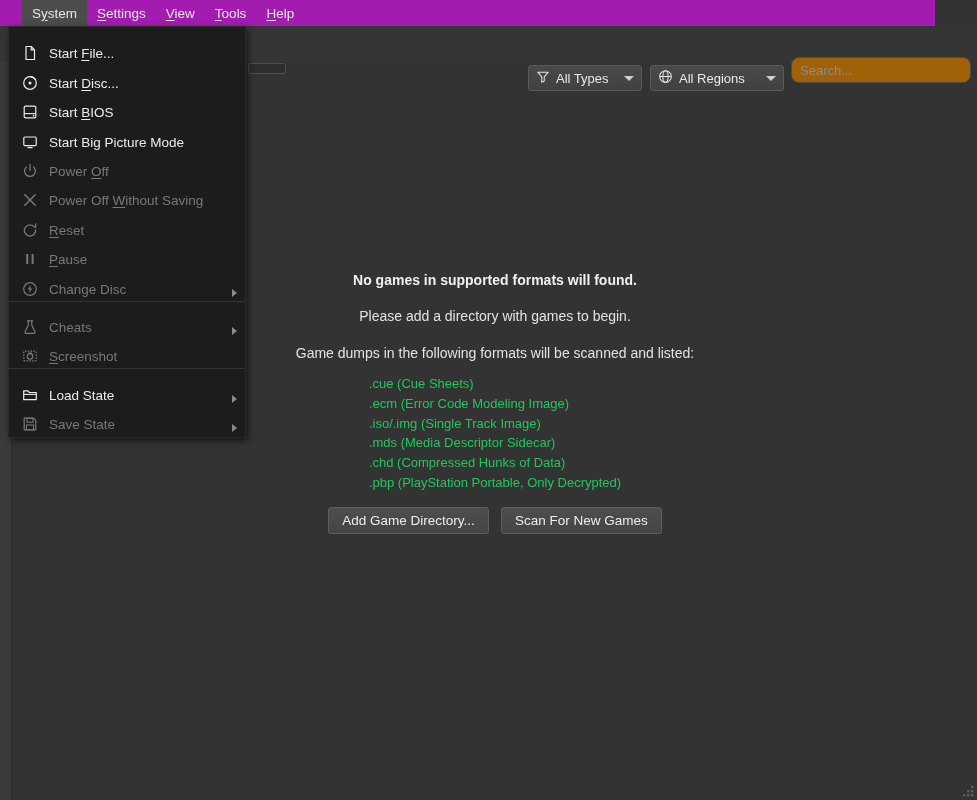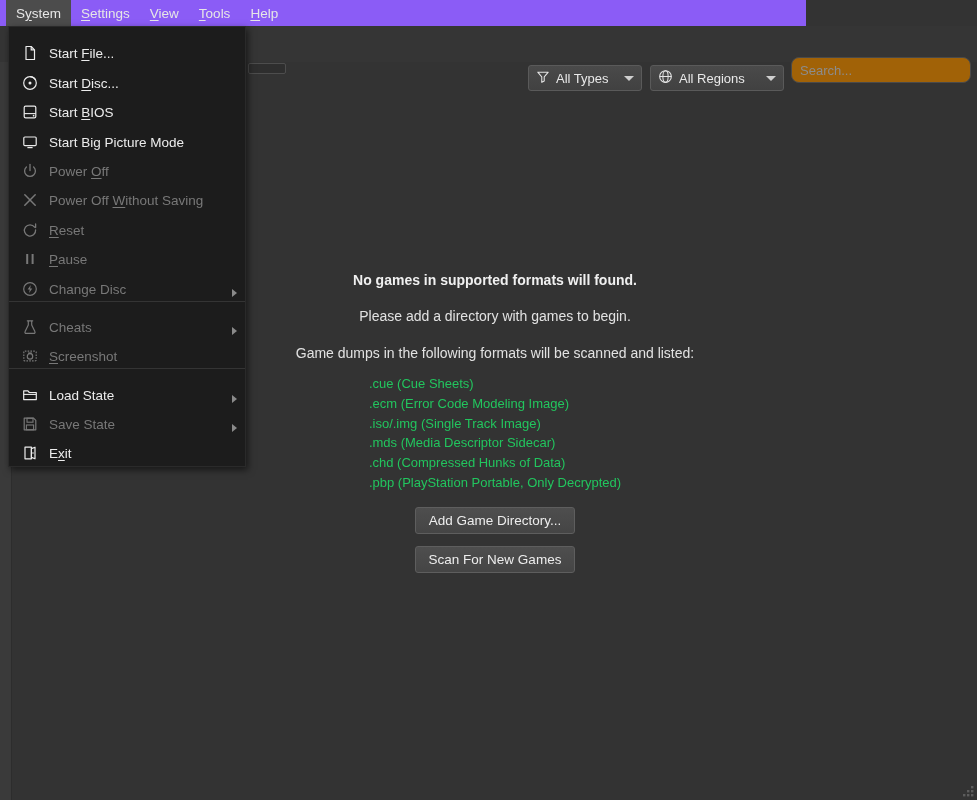--- a/index.html
+++ b/index.html
@@ -17,25 +17,25 @@
     position: relative;
     width: 977px;
     height: 800px;
     background: #333333;
   }
 
   
   #menubar {
     position: absolute;
     left: 0; top: 0;
-    width: 806px; height: 26px;
-    background: #8b5cf6;
-    display: flex;
-    align-items: center;
-    padding-left: 6px;
+    width: 935px; height: 26px;
+    background: #a21caf;
+    display: flex;
+    align-items: center;
+    padding-left: 22px;
     z-index: 40;
   }
   .menubar-item {
     height: 26px;
     padding: 0 10px;
     display: flex;
     align-items: center;
     font-size: 13.5px;
     color: #e6e6e6;
     cursor: default;
@@ -152,21 +152,21 @@
     margin-bottom: 13px;
   }
   .format-line {
     font-size: 13px;
     color: #22c55e;
     line-height: 19.8px;
   }
   #empty-buttons {
     margin-top: 14px;
     display: flex;
-    flex-direction: column;
+    flex-direction: row;
     align-items: center;
     gap: 12px;
   }
   .action-btn {
     background: linear-gradient(#4e4e4e, #454545);
     border: 1px solid #5e5e5e;
     border-radius: 3px;
     color: #ededed;
     font-size: 13.5px;
     font-family: "Liberation Sans", sans-serif;
@@ -423,30 +423,20 @@
         <span class="mi-icon">
           <svg width="16" height="16" viewBox="0 0 16 16">
             <path d="M2.2 2.2h9.4l2.2 2.2v9.4H2.2z" fill="none" stroke="#787878" stroke-width="1.2" stroke-linejoin="round"></path>
             <rect x="5" y="2.2" width="6" height="4" fill="none" stroke="#787878" stroke-width="1.1"></rect>
             <rect x="4.4" y="9" width="7.2" height="4.8" fill="none" stroke="#787878" stroke-width="1.1"></rect>
           </svg>
         </span>
         <span class="mi-label">Save State</span>
         <span class="mi-arrow"></span>
       </div>
-      <div class="menu-item">
-        <span class="mi-icon">
-          <svg width="16" height="16" viewBox="0 0 16 16">
-            <path d="M3 2.2h6.4v11.6H3z" fill="none" stroke="#ececec" stroke-width="1.2" stroke-linejoin="round"></path>
-            <path d="M9.4 3.6l3.6-1.4v11.6l-3.6-1.4z" fill="none" stroke="#ececec" stroke-width="1.2" stroke-linejoin="round"></path>
-            <circle cx="11" cy="8" r="0.8" fill="#ececec"></circle>
-          </svg>
-        </span>
-        <span class="mi-label">E<span class="mnem">x</span>it</span>
-      </div>
     </div>
 
   <div id="resize-grip">
     <svg width="14" height="14" viewBox="0 0 14 14">
       <g fill="#5c5c5c">
         <rect x="10" y="2" width="2.4" height="2.4"></rect>
         <rect x="10" y="6" width="2.4" height="2.4"></rect>
           <rect x="6" y="6" width="2.4" height="2.4"></rect>
         <rect x="10" y="10" width="2.4" height="2.4"></rect>
           <rect x="6" y="10" width="2.4" height="2.4"></rect>

